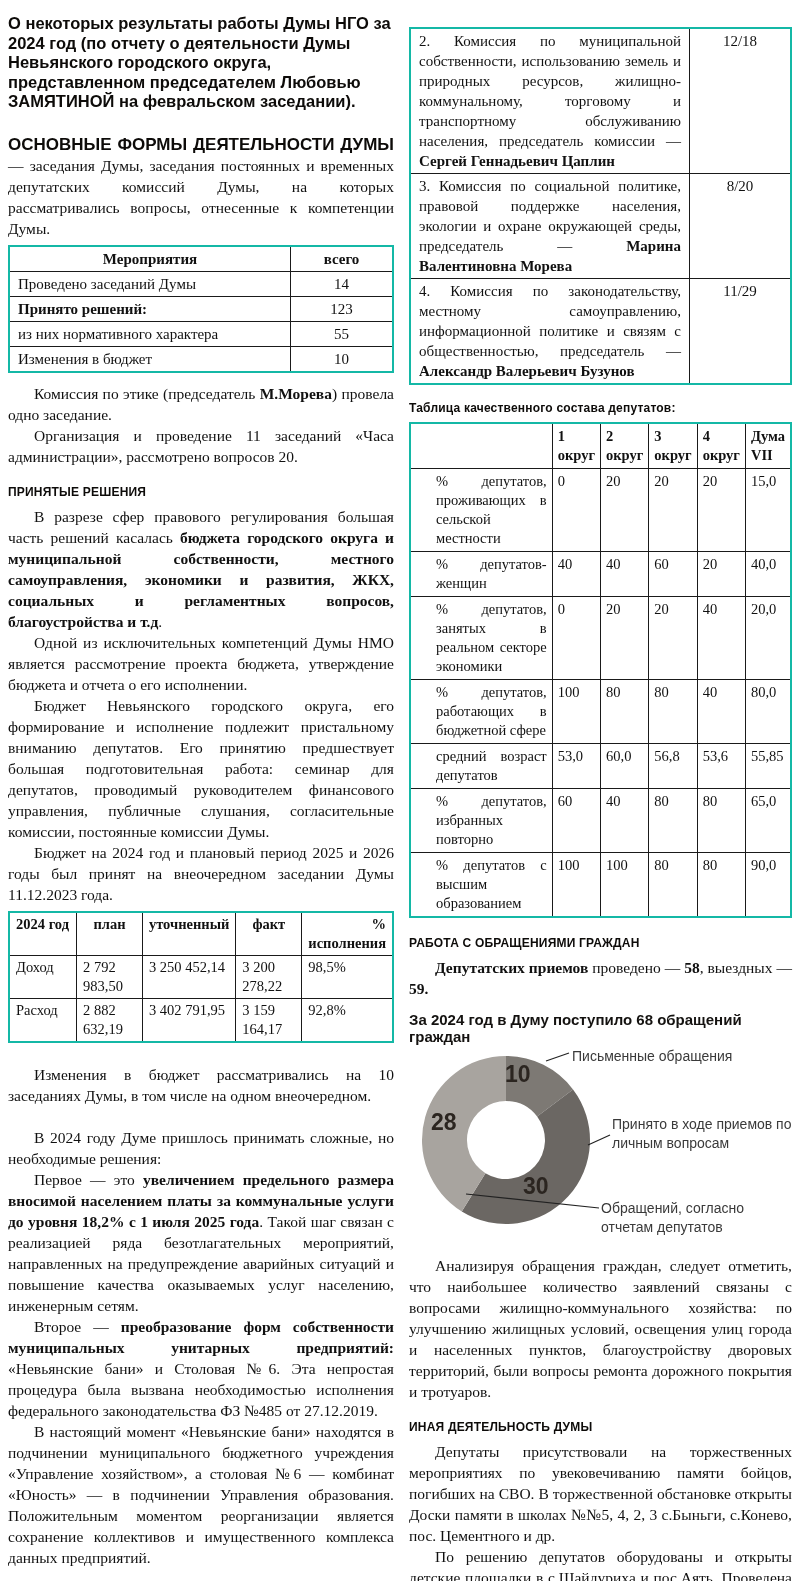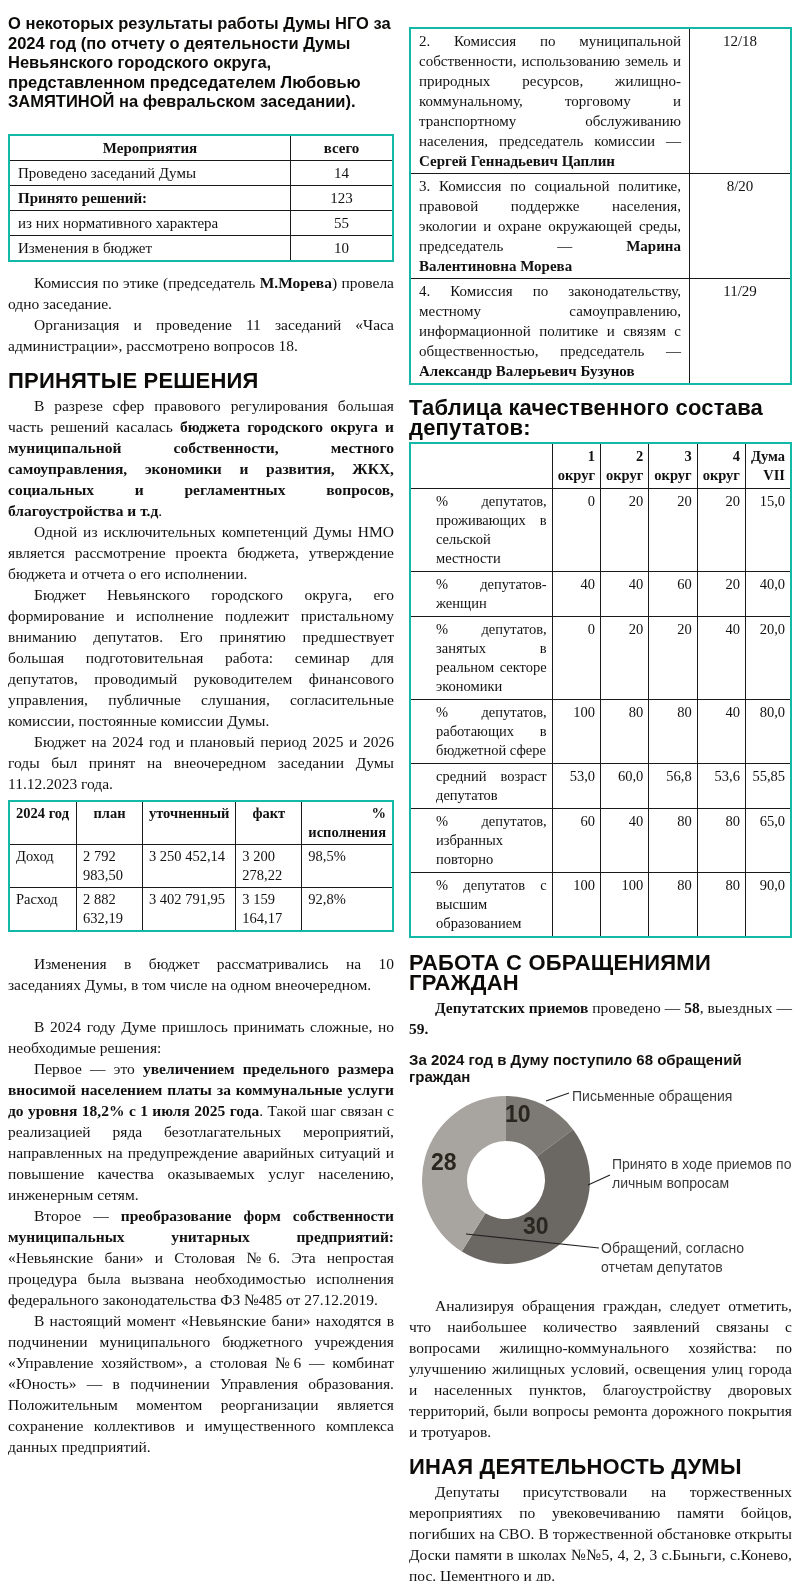--- a/index.html
+++ b/index.html
@@ -11,21 +11,21 @@
   .col-left{left:8px;width:386px;}
   .col-right{left:409px;width:383px;}
 
   
   .doc-title{
     font-family:"Liberation Sans", sans-serif;font-weight:bold;
     font-size:16.5px;line-height:19.5px;margin:14px 0 22px;color:#0d0b09;
   }
   h2{
     font-family:"Liberation Sans", sans-serif;font-weight:bold;
-    font-size:22px;line-height:20px;margin:15px 0 4px;color:#0d0b09;letter-spacing:.2px;
+    font-size:12px;line-height:20px;margin:15px 0 4px;color:#0d0b09;letter-spacing:.2px;
   }
   h2.tight{margin:13px 0 3px;}
   .h1-inline{
     font-family:"Liberation Sans", sans-serif;font-weight:bold;font-size:17px;color:#0d0b09;
   }
 
   
   p.body{margin:0;font-size:15.5px;line-height:21px;text-align:justify;}
   p.ind{text-indent:26px;}
   .gap-top{margin-top:21px !important;}
@@ -44,21 +44,21 @@
   table.budget th,table.budget td{font-size:14.5px;line-height:19px;padding:2px 6px;}
   table.budget th.c0,table.budget td.c0{width:54px;text-align:left;}
   table.budget td{text-align:left;}
   table.budget th.c4{width:62px;text-align:right;}
   table.comm td.c0{text-align:justify;}
   table.comm td.c1,table.comm th.c1{width:84px;text-align:center;}
   table.comm{margin:4px 0 10px;}
   table.comm-right{margin-top:27px;}
   table.quality th,table.quality td{font-size:14.5px;line-height:19px;padding:3px 5px;}
   table.quality td.c0{width:148px;text-align:justify;padding-left:25px;}
-  table.quality td,table.quality th{text-align:right;}
+  table.quality td,table.quality th{text-align:left;}
   table.quality{margin:4px 0 12px;}
 
   
   .chart-title{
     font-family:"Liberation Sans", sans-serif;font-weight:bold;font-size:15px;
     margin:12px 0 2px;color:#141210;
   }
   .chart{position:relative;width:383px;height:202px;margin:0 0 6px;}
   .chart svg{position:absolute;left:0;top:0;}
   .chart .val{
@@ -77,20 +77,21 @@
   .l3{left:192px;top:152px;width:185px;}
 </style>
 </head>
 <body>
 
 <div class="page">
 
   <div class="col col-left">
     <p class="doc-title">О некоторых результаты работы Думы НГО за 2024 год (по отчету о деятельности Думы Невьянского городского округа, представленном председателем Любовью ЗАМЯТИНОЙ на февральском заседании).</p>
 
+    <p class="forms-intro"><span class="h1-inline">ОСНОВНЫЕ ФОРМЫ ДЕЯТЕЛЬНОСТИ ДУМЫ</span><span> — заседания Думы, заседания постоянных и временных депутатских комиссий Думы, на которых рассматривались вопросы, отнесенные к компетенции Думы.</span></p>
 
     <table class="tbl events">
         <thead>
           <tr>
             <th class="c0">Мероприятия</th>
             <th class="c1">всего</th>
           </tr>
         </thead>
         <tbody>
           <tr>
@@ -106,21 +107,21 @@
             <td class="c1">55</td>
           </tr>
           <tr>
             <td class="c0">Изменения в бюджет</td>
             <td class="c1">10</td>
           </tr>
         </tbody>
       </table>
 
     <p class="body ind"><span>Комиссия по этике (председатель </span><b>М.Морева</b><span>) провела одно заседание.</span></p>
-    <p class="body ind">Организация и проведение 11 заседаний «Часа администрации», рассмотрено вопросов 18.</p>
+    <p class="body ind">Организация и проведение 11 заседаний «Часа администрации», рассмотрено вопросов 20.</p>
 
     <h2>ПРИНЯТЫЕ РЕШЕНИЯ</h2>
     <p class="body ind"><span>В разрезе сфер правового регулирования большая часть решений касалась </span><b>бюджета городского округа и муниципальной собственности, местного самоуправления, экономики и развития, ЖКХ, социальных и регламентных вопросов, благоустройства и т.д</b><span>.</span></p>
     <p class="body ind">Одной из исключительных компетенций Думы НМО является рассмотрение проекта бюджета, утверждение бюджета и отчета о его исполнении.</p>
     <p class="body ind">Бюджет Невьянского городского округа, его формирование и исполнение подлежит пристальному вниманию депутатов. Его принятию предшествует большая подготовительная работа: семинар для депутатов, проводимый руководителем финансового управления, публичные слушания, согласительные комиссии, постоянные комиссии Думы.</p>
     <p class="body ind">Бюджет на 2024 год и плановый период 2025 и 2026 годы был принят на внеочередном заседании Думы 11.12.2023 года.</p>
 
     <table class="tbl budget">
         <thead>
           <tr>

